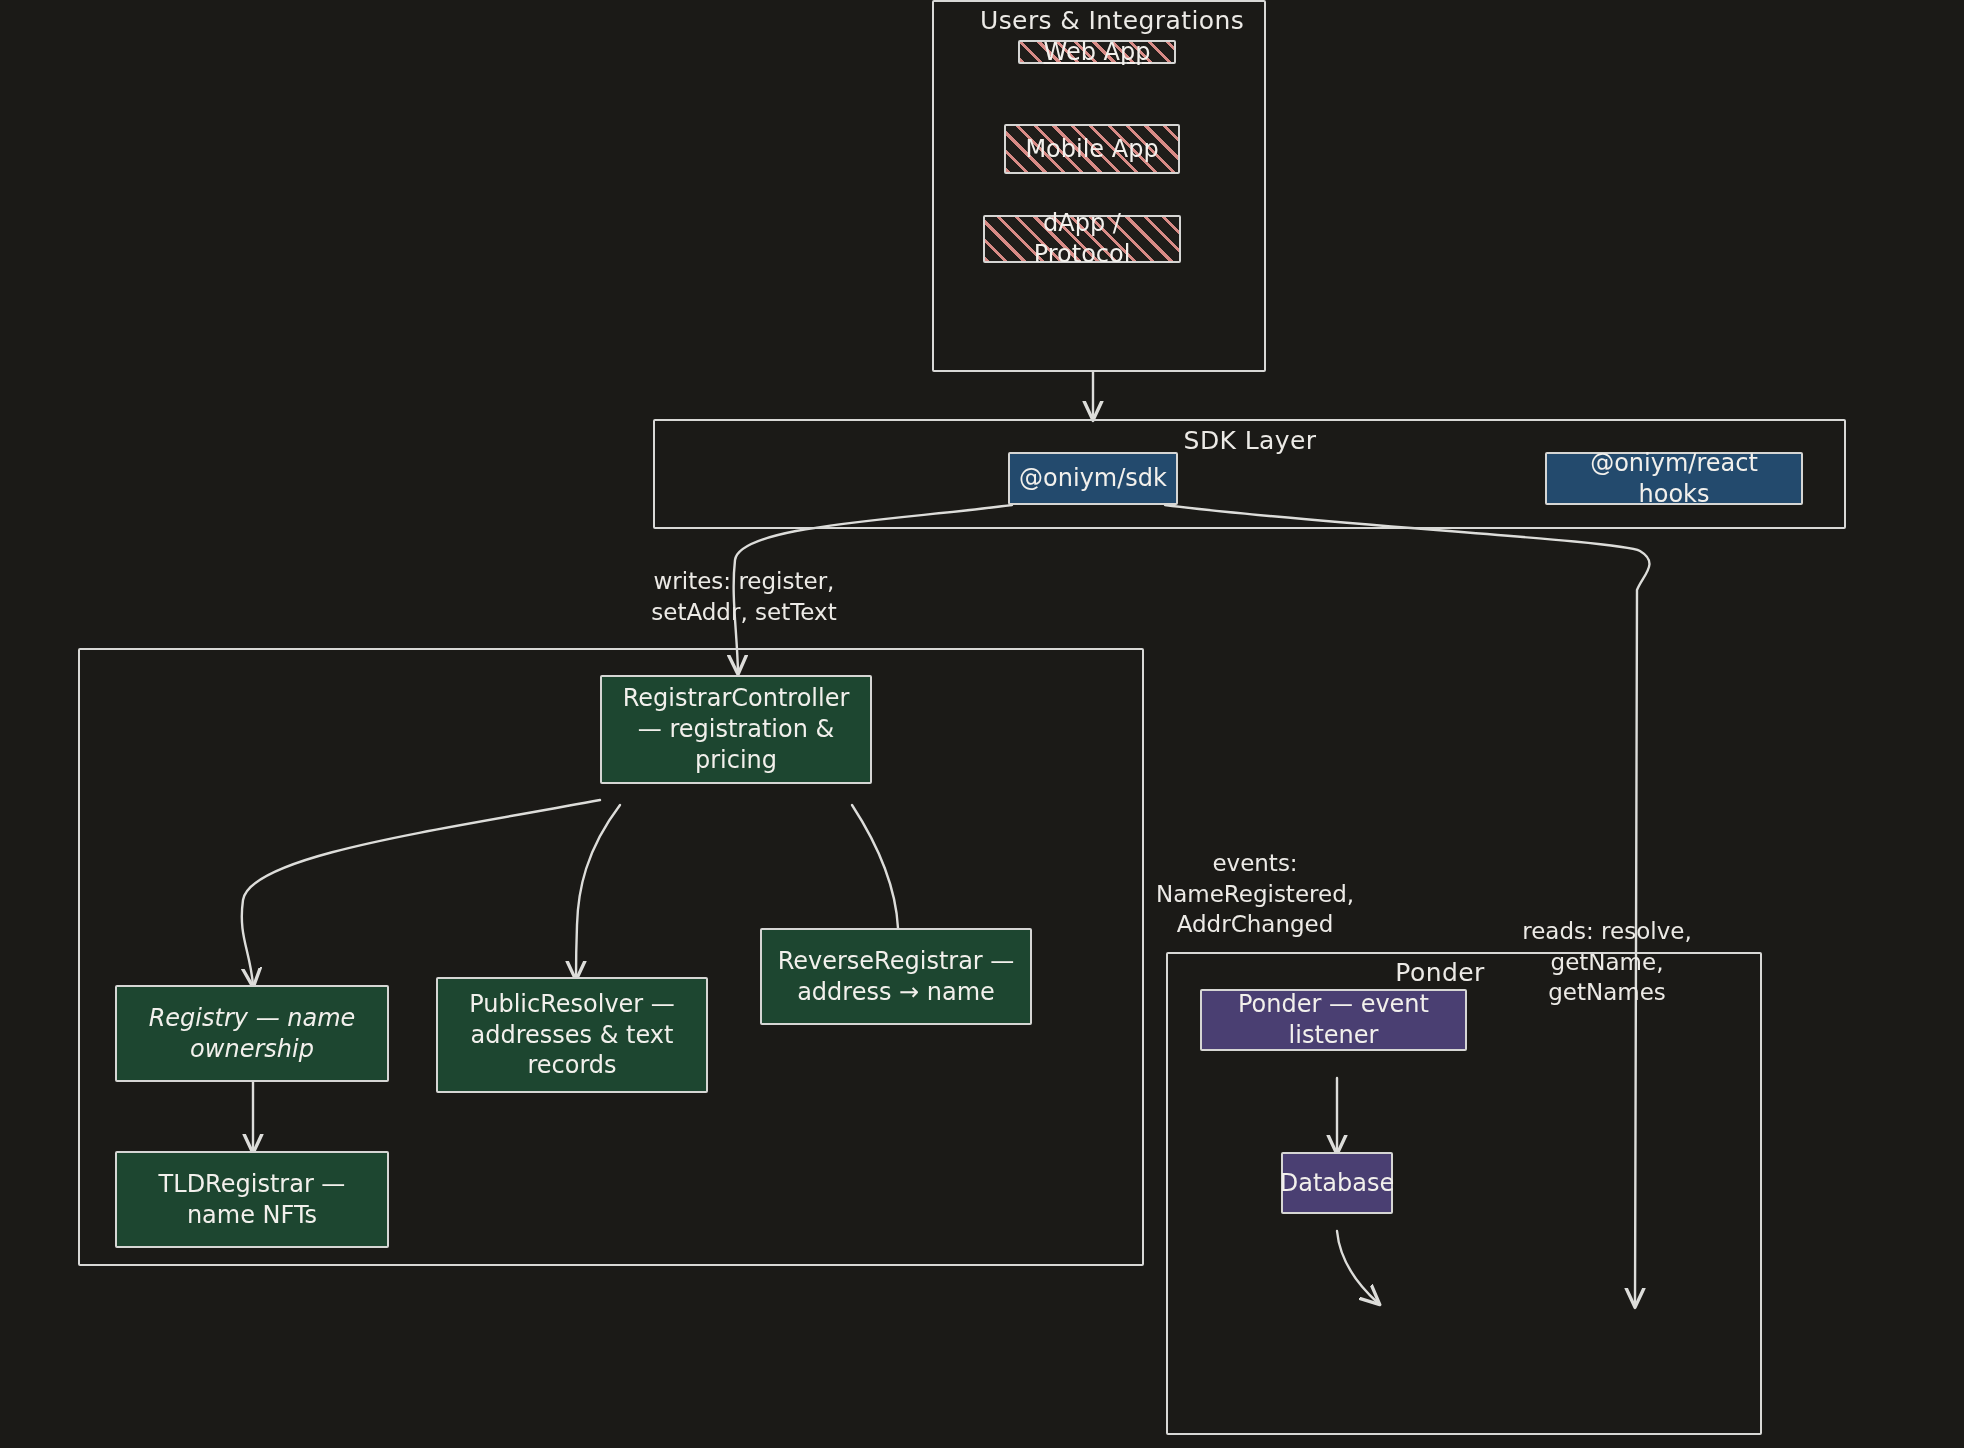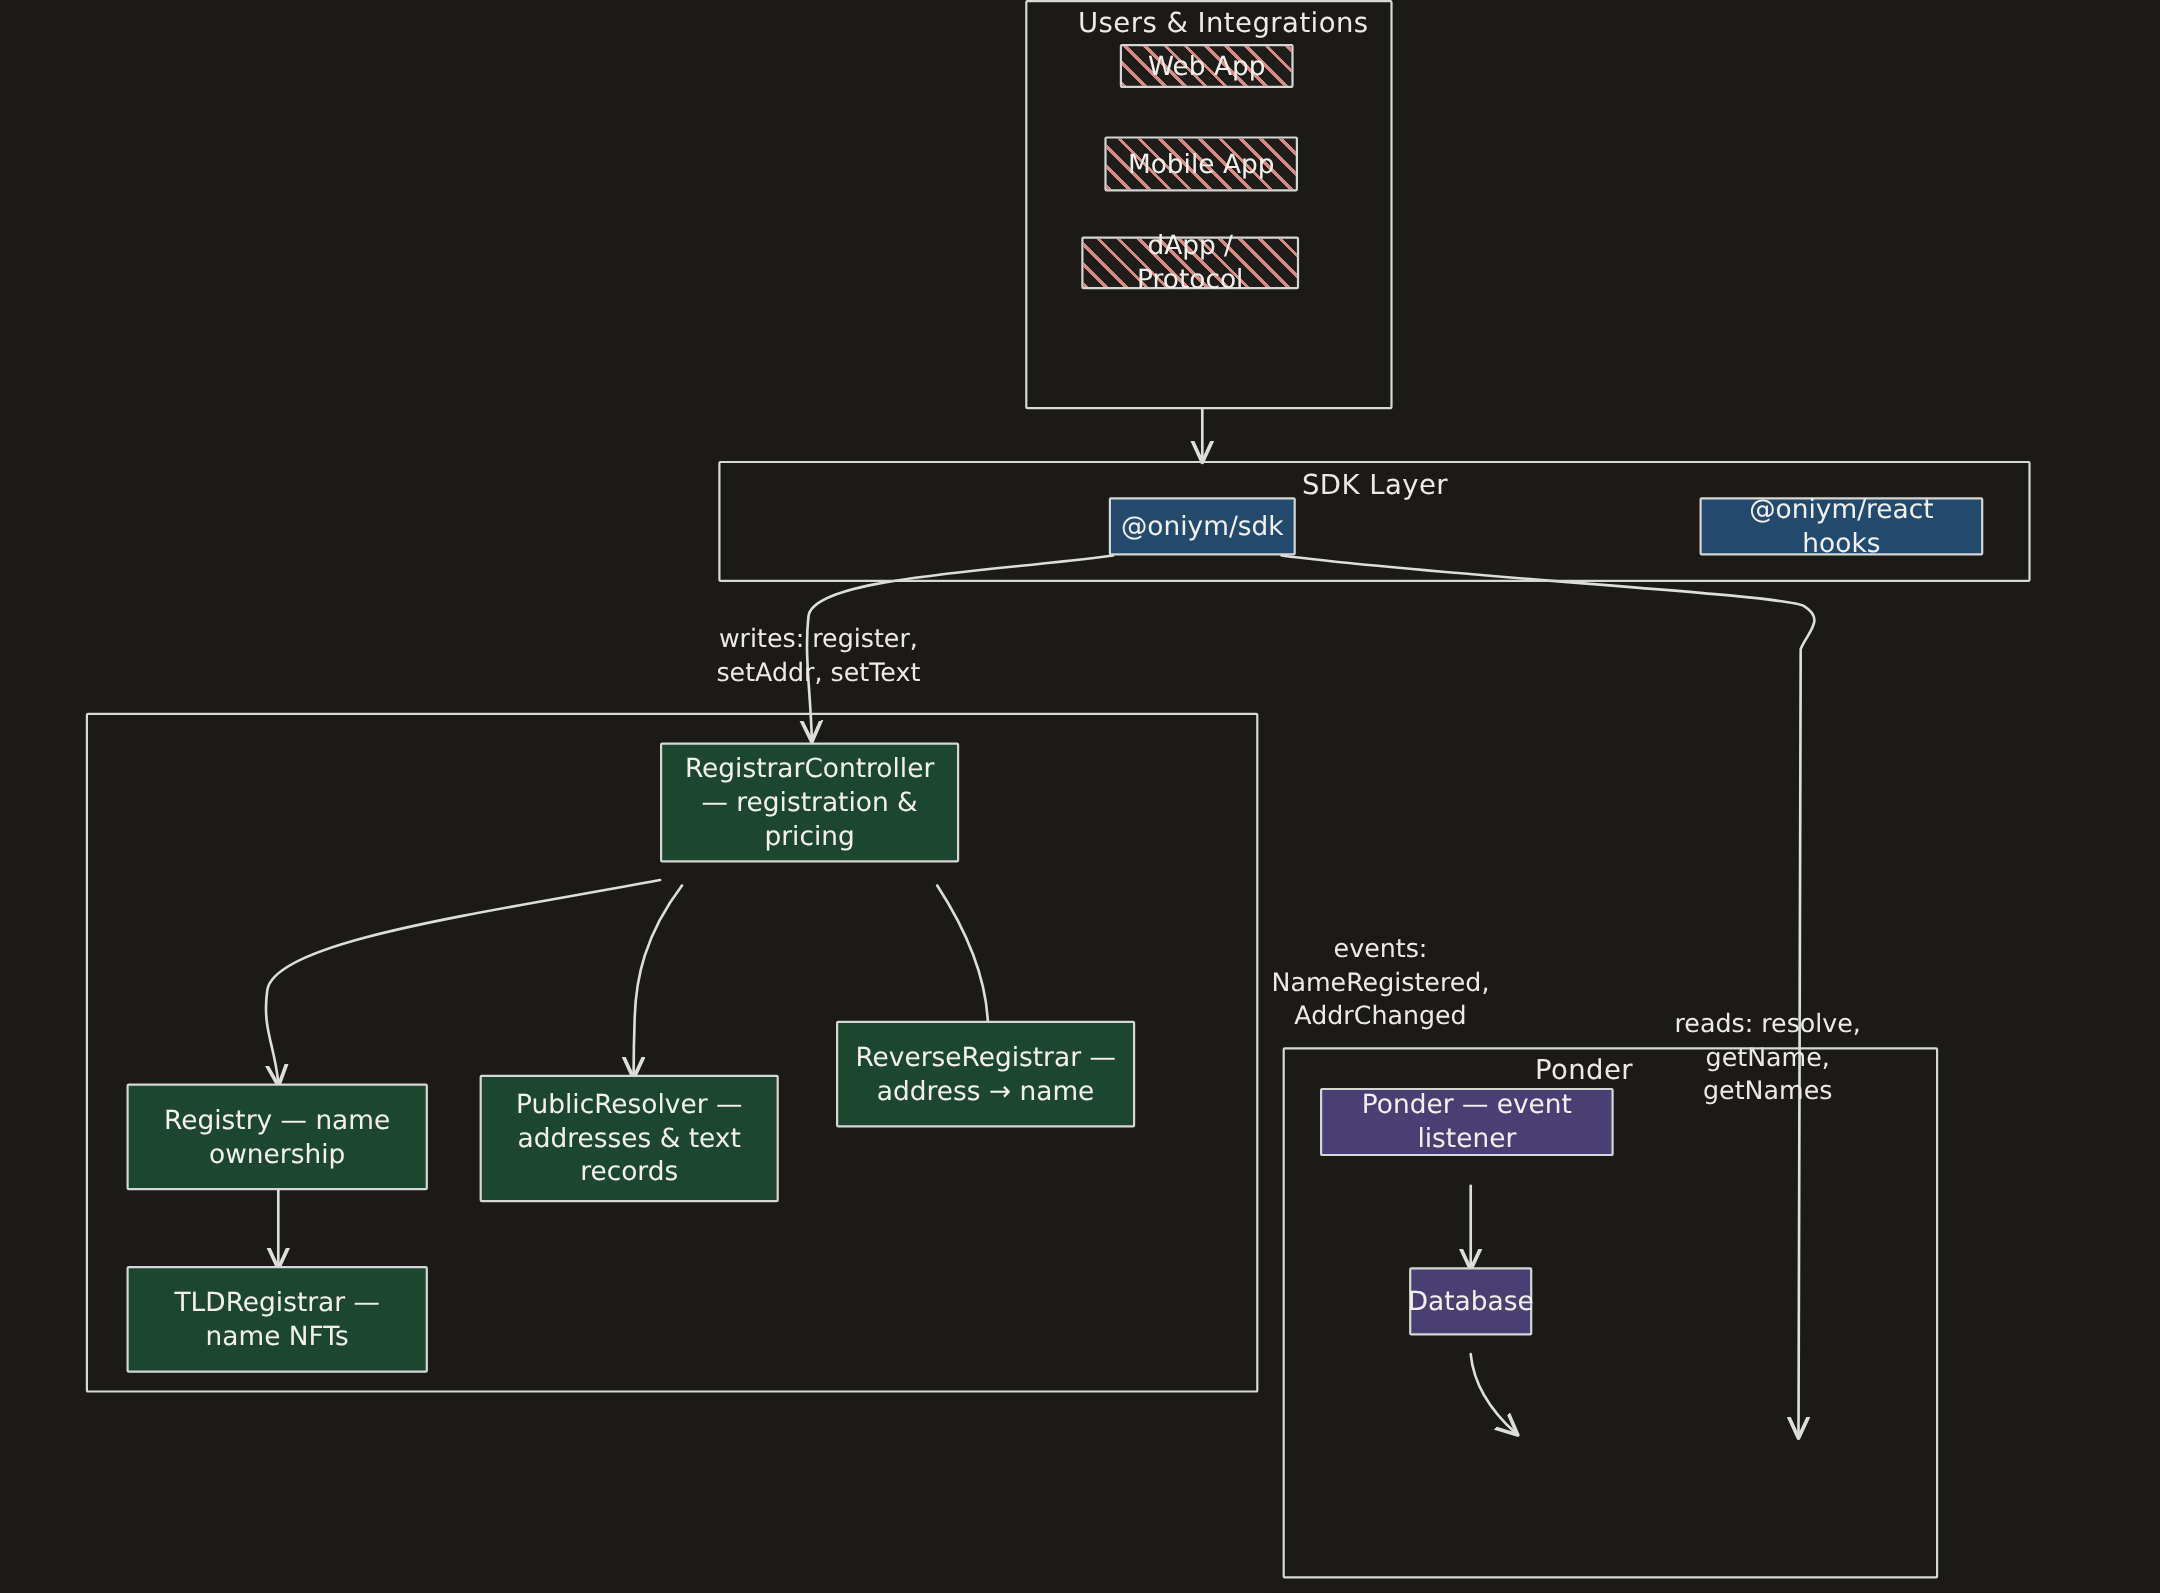--- a/index.html
+++ b/index.html
@@ -100,21 +100,21 @@
 
       <path d="M1337,1078 L1337,1152" marker-end="url(#ah)"></path>
 
       <path d="M1337,1231 C1340,1262 1358,1285 1378,1303" marker-end="url(#ah)"></path>
     </g>
   </svg>
 
   <div class="grp" style="left:932px; top:0px; width:334px; height:372px;"></div>
   <div class="grp-title" style="left:980px; top:6px; width:250px; text-align:center;">Users &amp; Integrations</div>
 
-  <div class="node hatch" style="left:1018px; top:40px; width:158px; height:40px;">
+  <div class="node hatch" style="left:1018px; top:40px; width:158px; height:24px;text-decoration:underline;">
     <span>Web App</span>
   </div>
 
   <div class="node hatch" style="left:1004px; top:124px; width:176px; height:50px;">
     <span>Mobile App</span>
   </div>
 
   <div class="node hatch" style="left:983px; top:215px; width:198px; height:48px;">
     <span>dApp / Protocol</span>
   </div>
@@ -132,21 +132,21 @@
 
   <div class="edge-label" style="left:614px; top:566px; width:260px;">writes: register,
 setAddr, setText</div>
 
   <div class="grp" style="left:78px; top:648px; width:1066px; height:618px;"></div>
 
   <div class="node green" style="left:600px; top:675px; width:272px; height:109px;">
     <span>RegistrarController — registration &amp; pricing</span>
   </div>
 
-  <div class="node green" style="left:115px; top:985px; width:274px; height:97px;">
+  <div class="node green" style="left:115px; top:985px; width:274px; height:97px;font-style:italic;">
     <span>Registry — name ownership</span>
   </div>
 
   <div class="node green" style="left:436px; top:977px; width:272px; height:116px;">
     <span>PublicResolver — addresses &amp; text records</span>
   </div>
 
   <div class="node green" style="left:760px; top:928px; width:272px; height:97px;">
     <span>ReverseRegistrar — address → name</span>
   </div>

